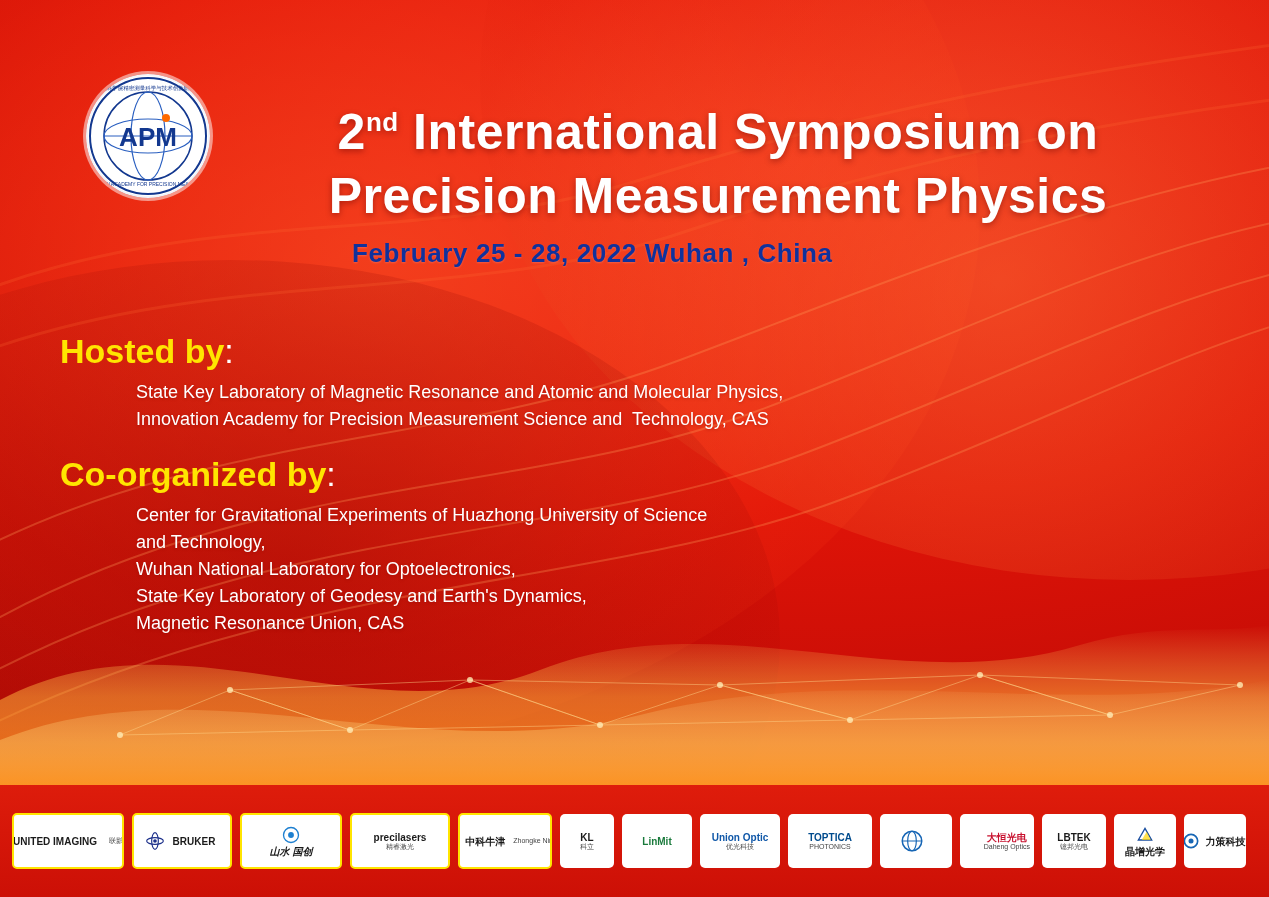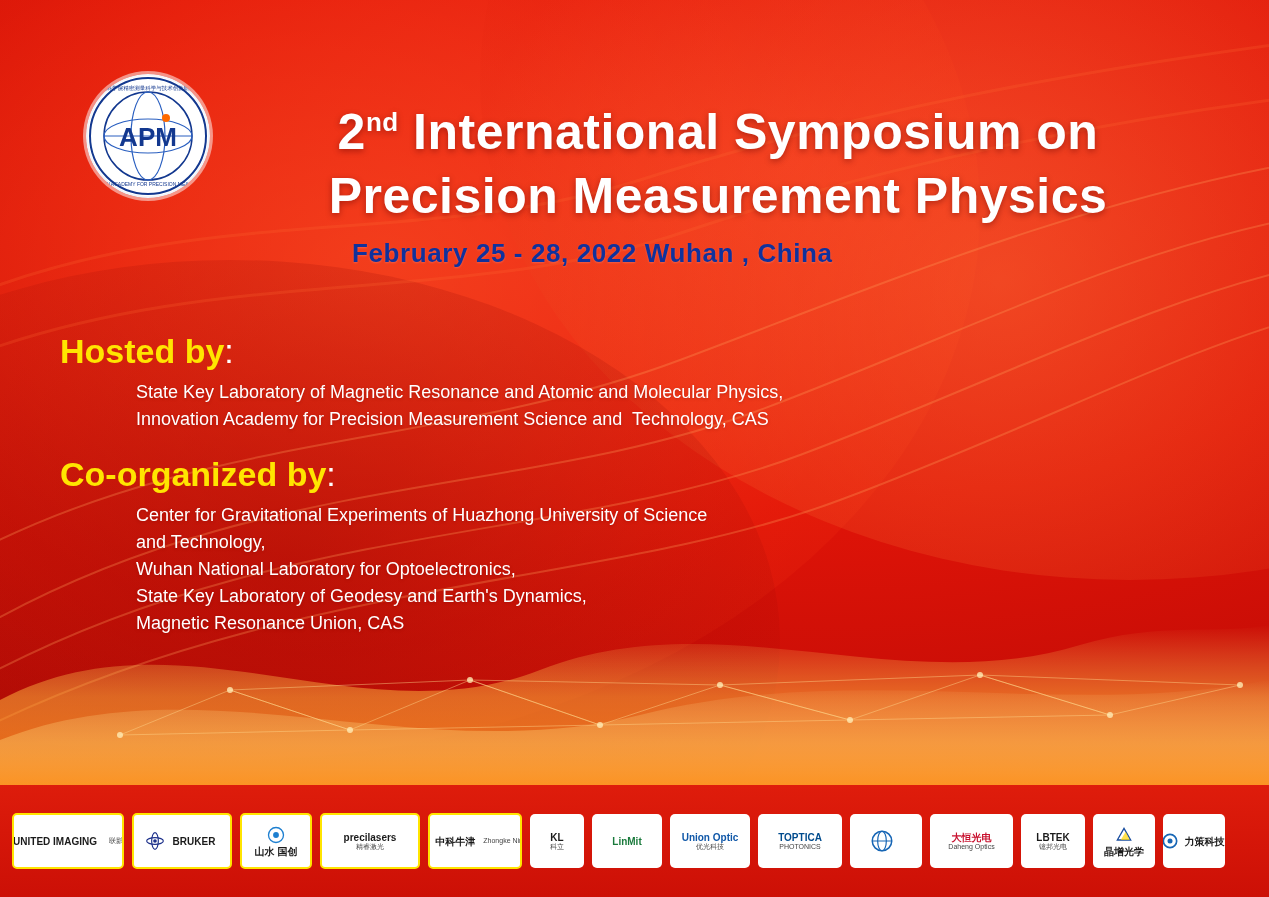--- a/index.html
+++ b/index.html
@@ -172,29 +172,29 @@
     align-items: center;
     gap: 4px;
   }
   .mark {
     width: 20px; height: 20px;
     flex: 0 0 auto;
   }
   
   .w1 { width: 112px; }
   .w2 { width: 100px; }
-  .w3 { width: 72px; }
+  .w3 { width: 102px; font-style: italic; }
   .w4 { width: 100px; }
   .w5 { width: 94px; }
   .w6 { width: 54px; }
   .w7 { width: 70px; }
   .w8 { width: 80px; }
   .w9 { width: 84px; }
   .w10 { width: 72px; }
-  .w11 { width: 83px; }
+  .w11 { width: 74px; justify-content: flex-end; }
   .w12 { width: 64px; }
   .w13 { width: 62px; }
   .w14 { width: 62px; }
 </style>
 </head>
 <body>
 
 <div id="poster">
 
   <div class="swirl s1"></div>

